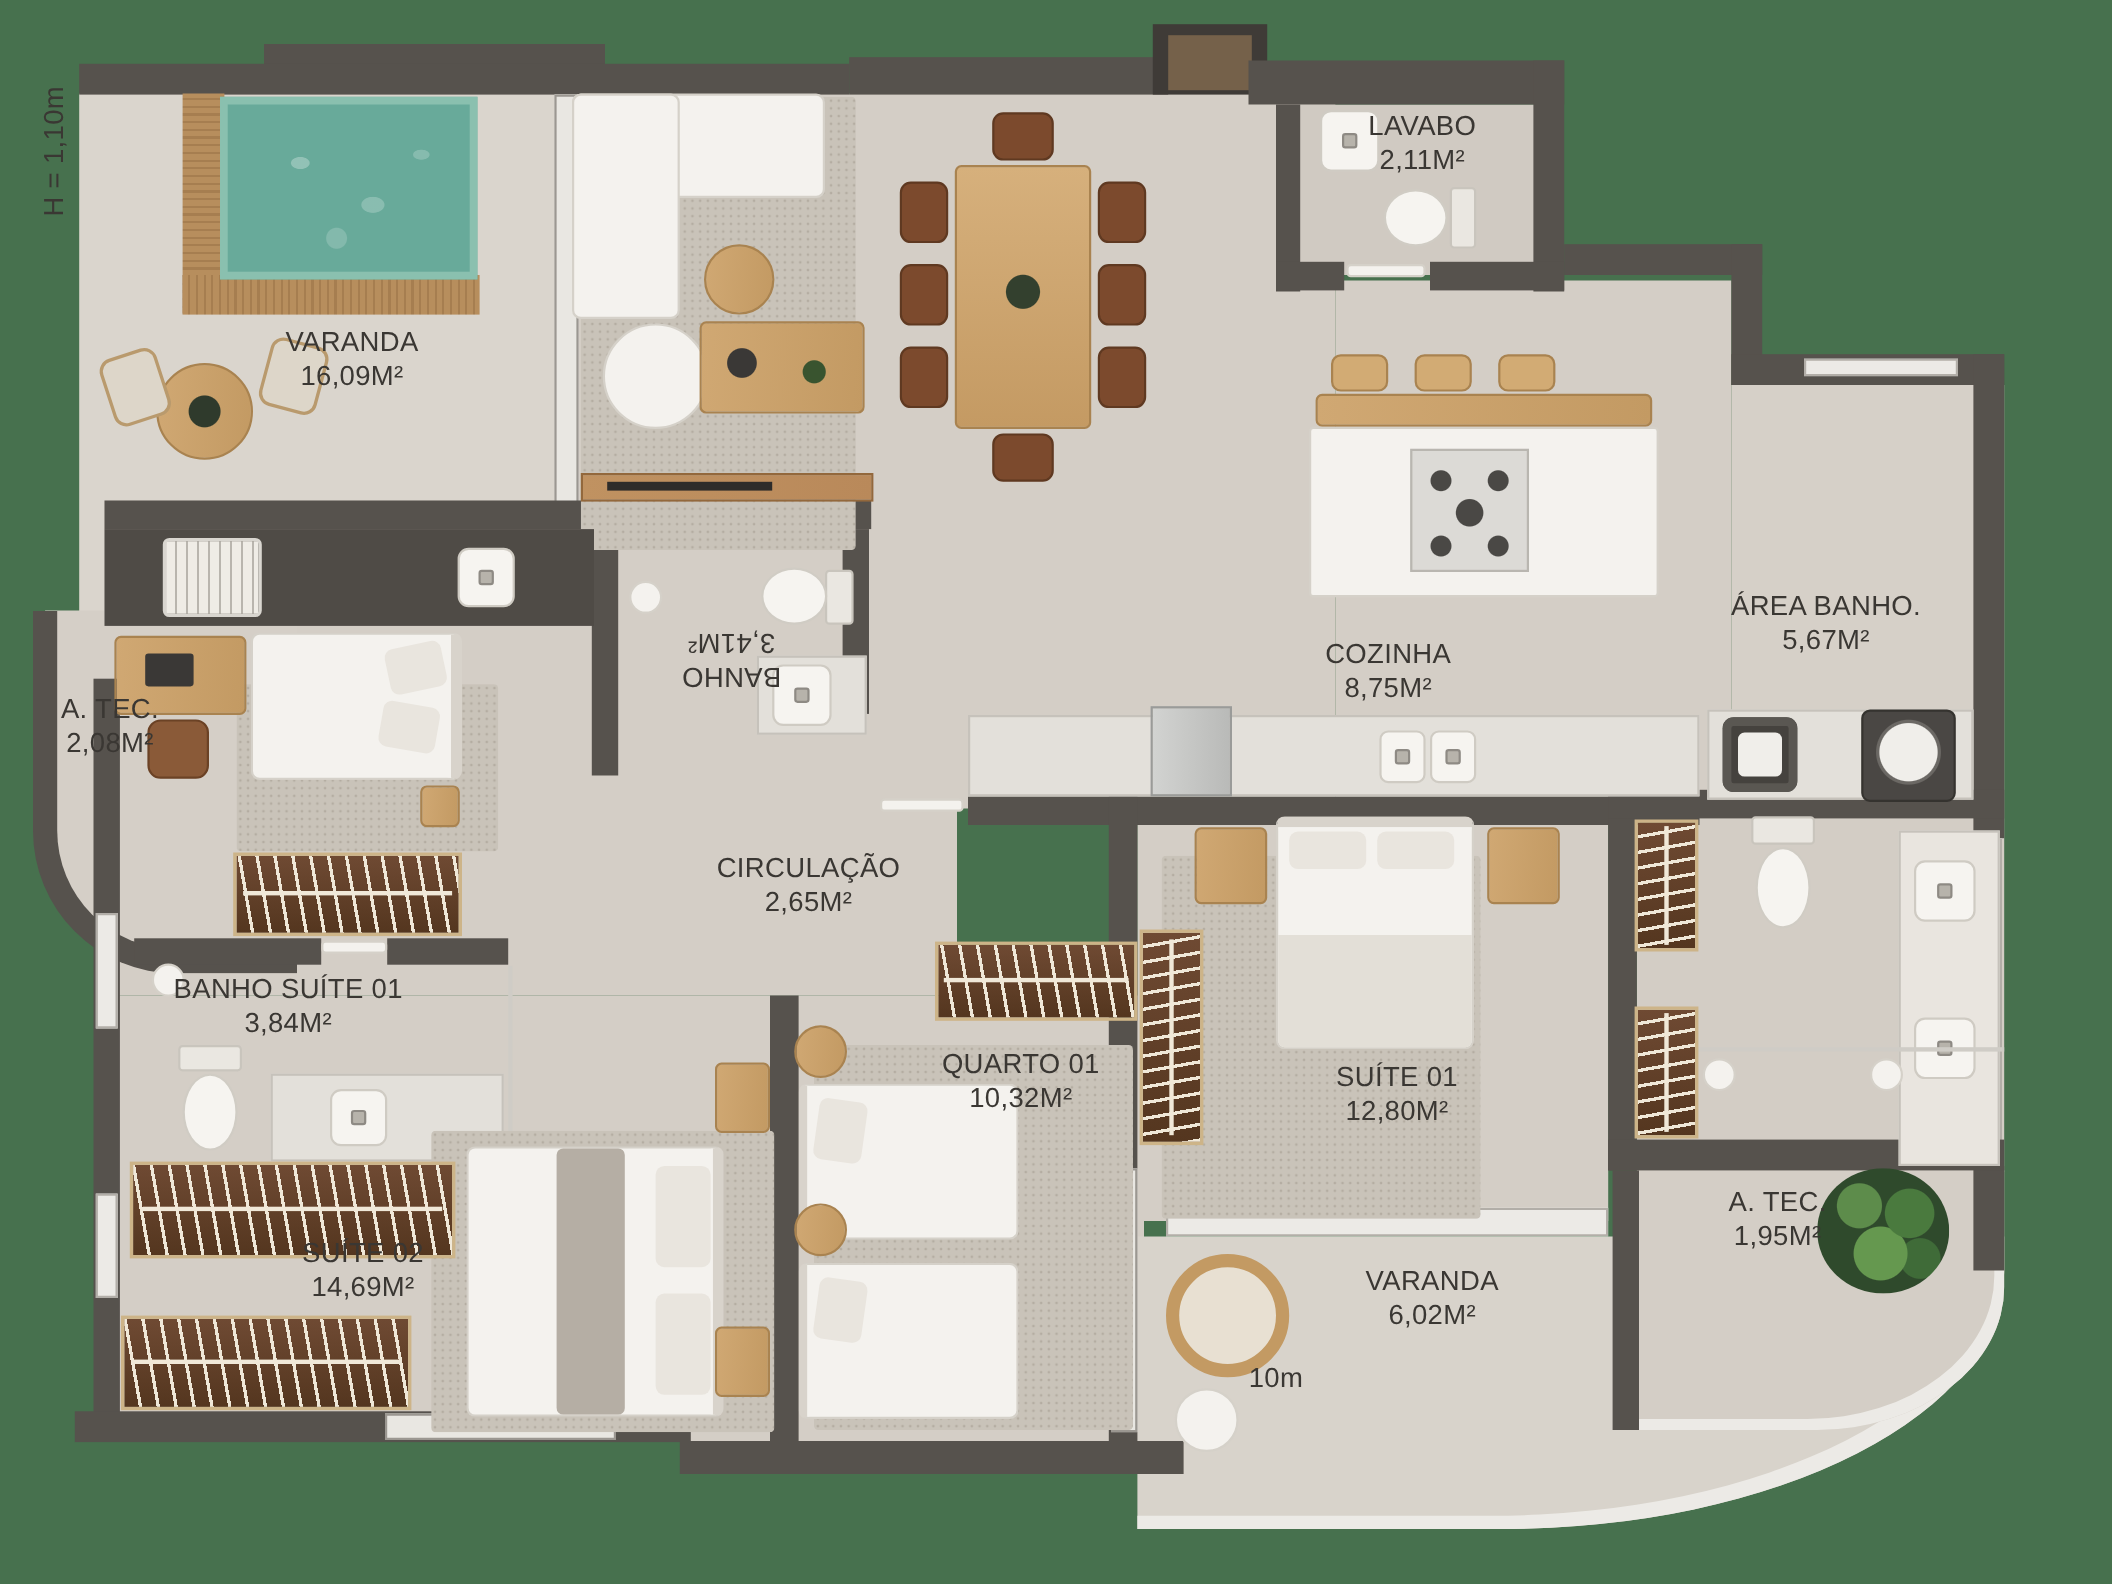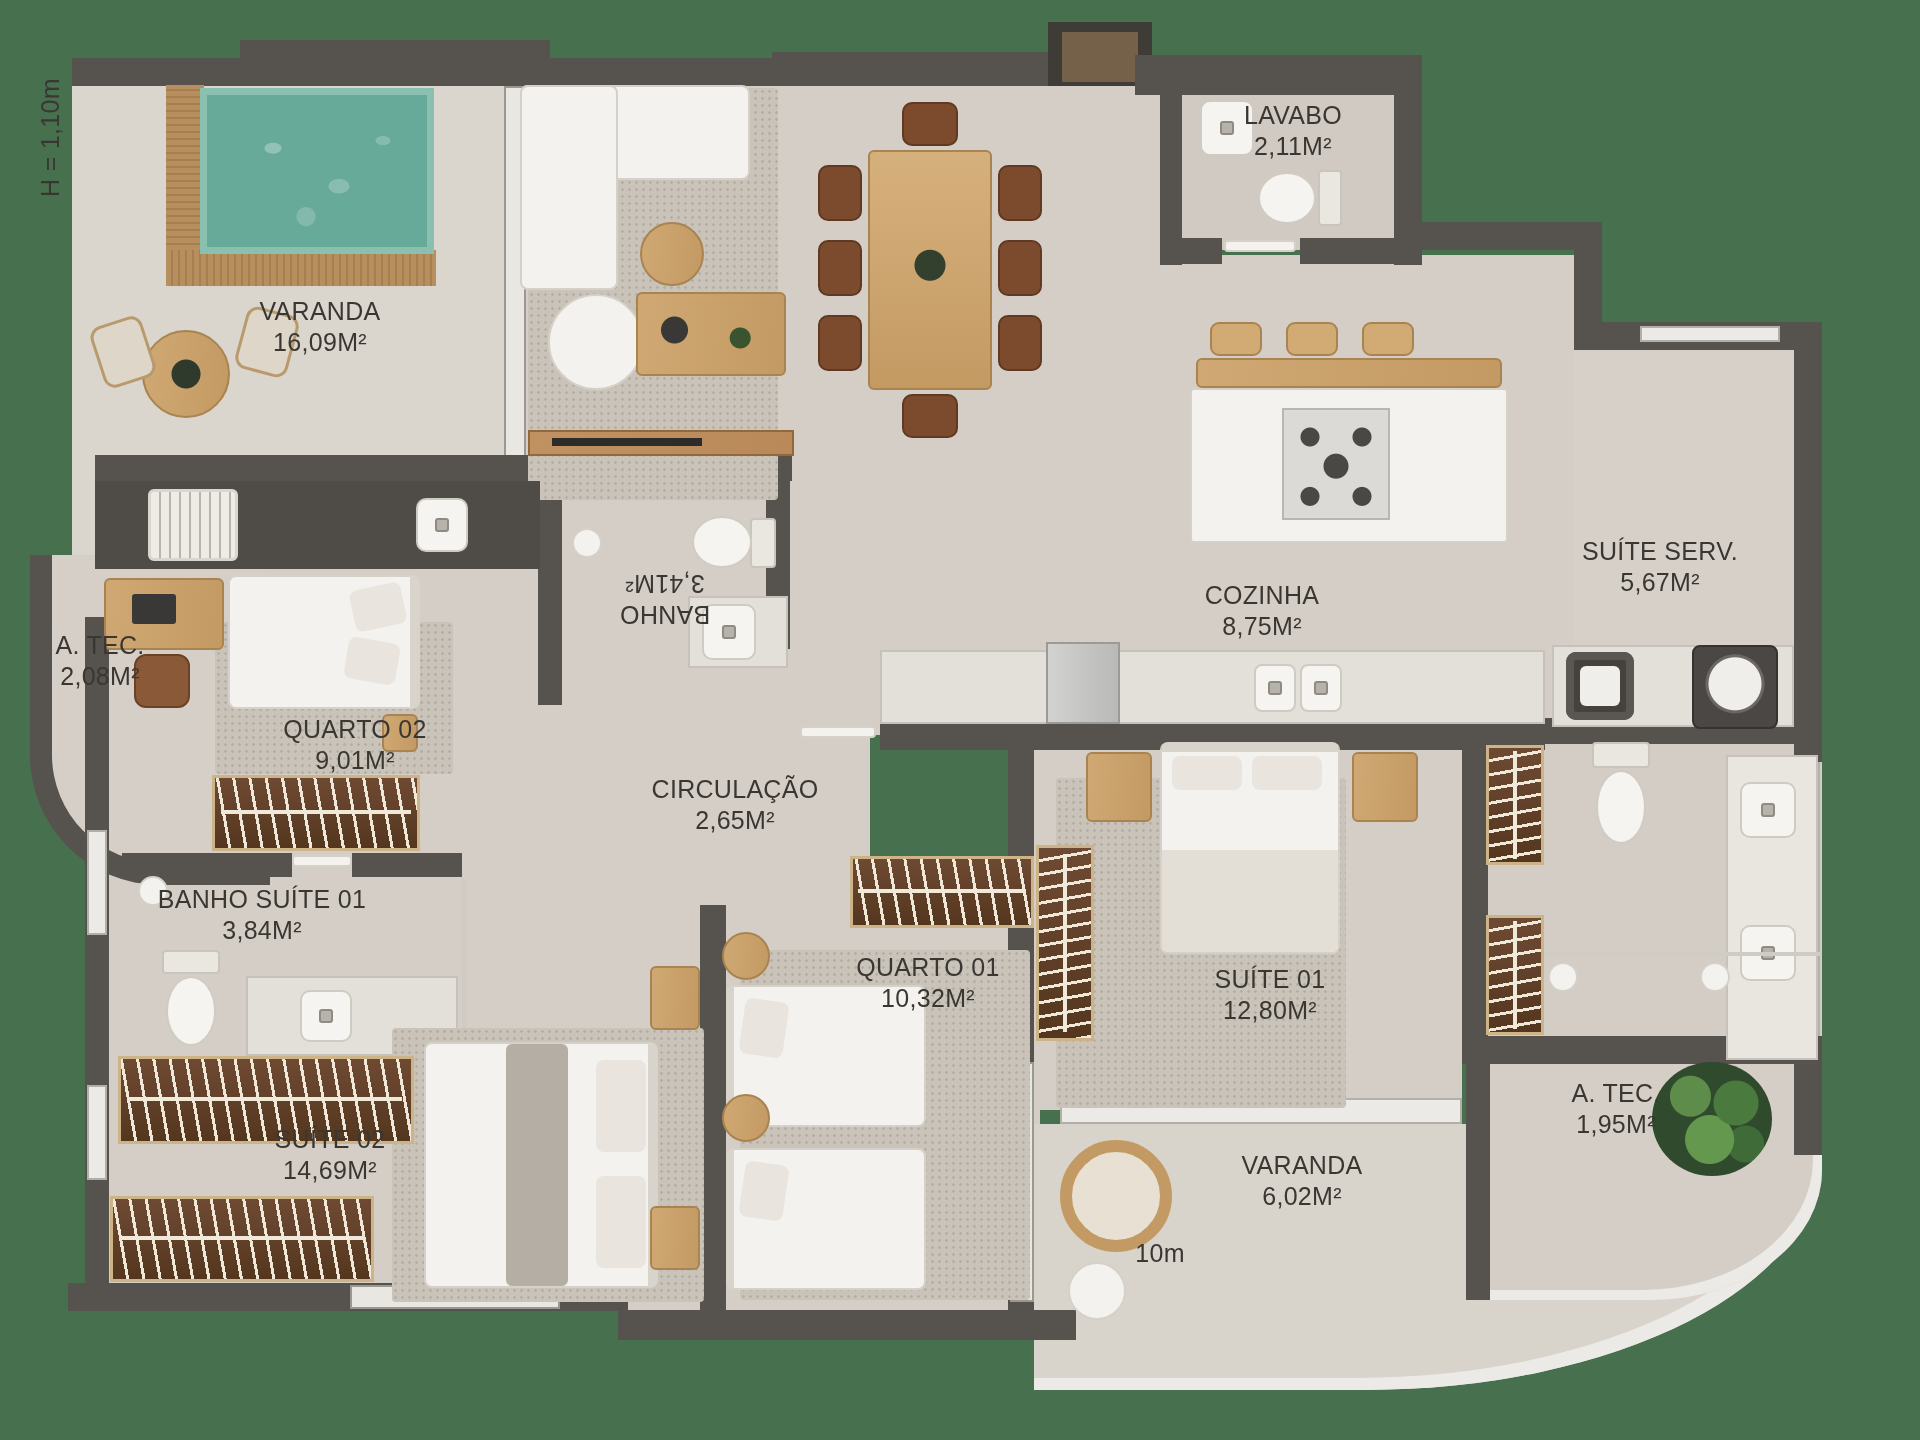--- a/index.html
+++ b/index.html
@@ -207,39 +207,35 @@
 
   <div class="label" style="left:170px;top:296px;width:300px;">
     <div>VARANDA</div>
     <div>16,09M²</div>
   </div>
   <div class="label" style="left:1213px;top:100px;width:160px;">
     <div>LAVABO</div>
     <div>2,11M²</div>
   </div>
   <div class="label" style="left:1510px;top:536px;width:300px;">
-    <div>SUÍTE SERV.</div>
+    <div>ÁREA BANHO.</div>
     <div>5,67M²</div>
   </div>
   <div class="label" style="left:1112px;top:580px;width:300px;">
     <div>COZINHA</div>
     <div>8,75M²</div>
   </div>
   <div class="label" style="left:10px;top:630px;width:180px;">
     <div>A. TEC.</div>
     <div>2,08M²</div>
   </div>
   <div class="label" style="left:595px;top:568px;width:140px;transform:rotate(180deg);">
     <div>BANHO</div>
     <div>3,41M²</div>
   </div>
-  <div class="label" style="left:205px;top:714px;width:300px;">
-    <div>QUARTO 02</div>
-    <div>9,01M²</div>
-  </div>
   <div class="label" style="left:585px;top:774px;width:300px;">
     <div>CIRCULAÇÃO</div>
     <div>2,65M²</div>
   </div>
   <div class="label" style="left:112px;top:884px;width:300px;">
     <div>BANHO SUÍTE 01</div>
     <div>3,84M²</div>
   </div>
   <div class="label" style="left:180px;top:1124px;width:300px;">
     <div>SUÍTE 02</div>

